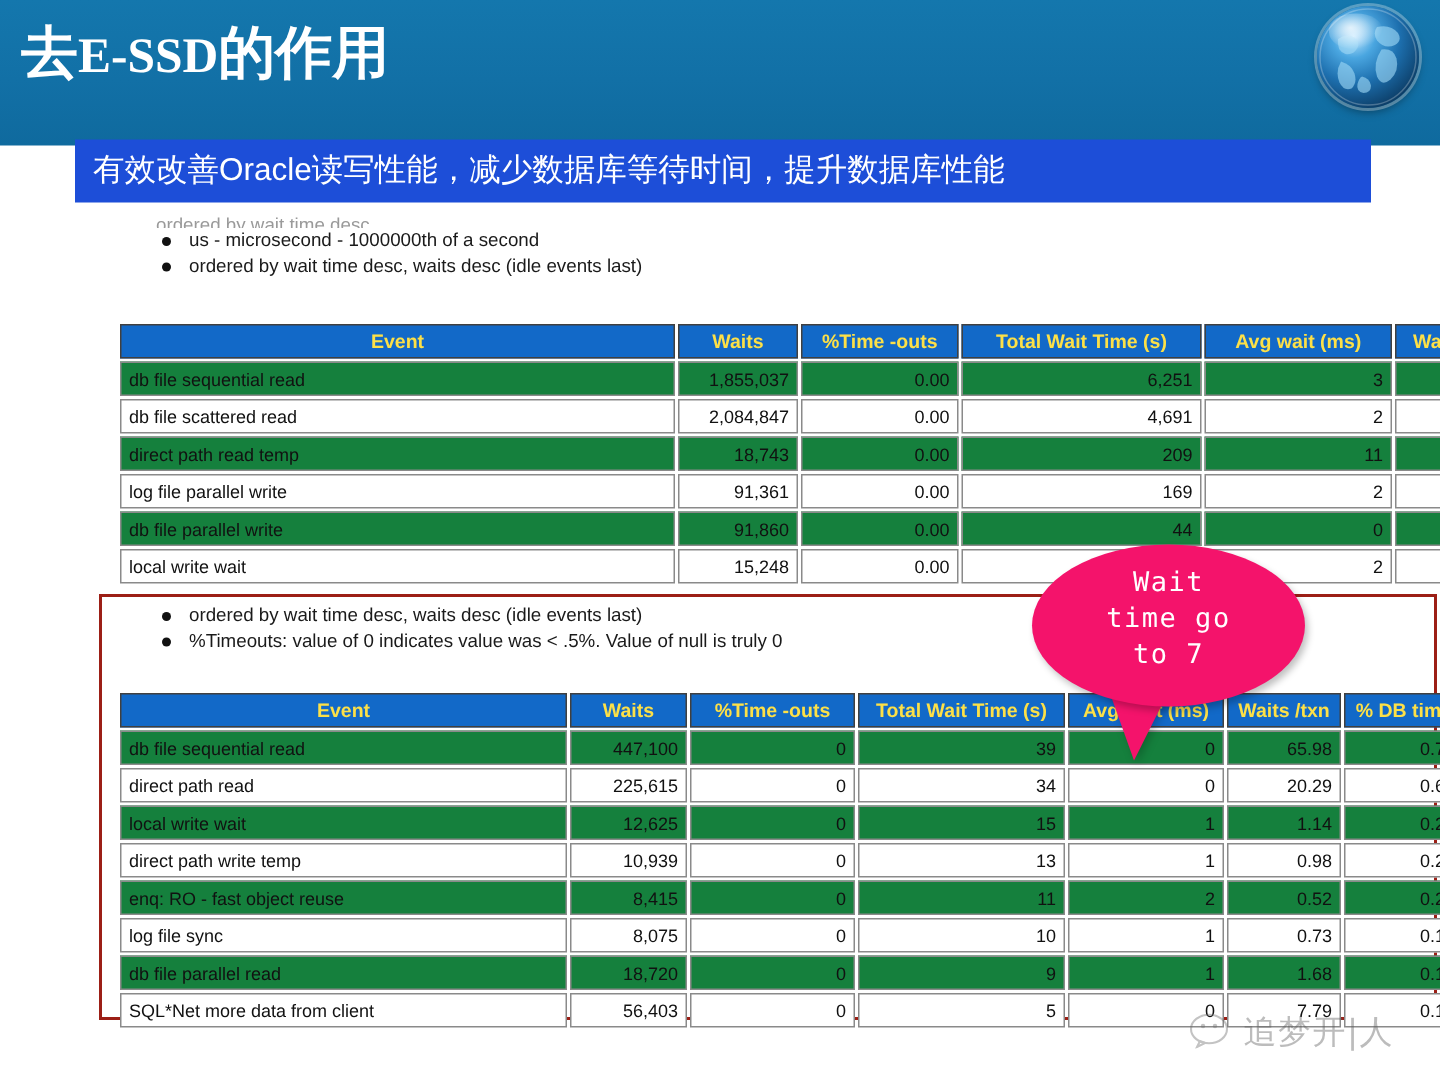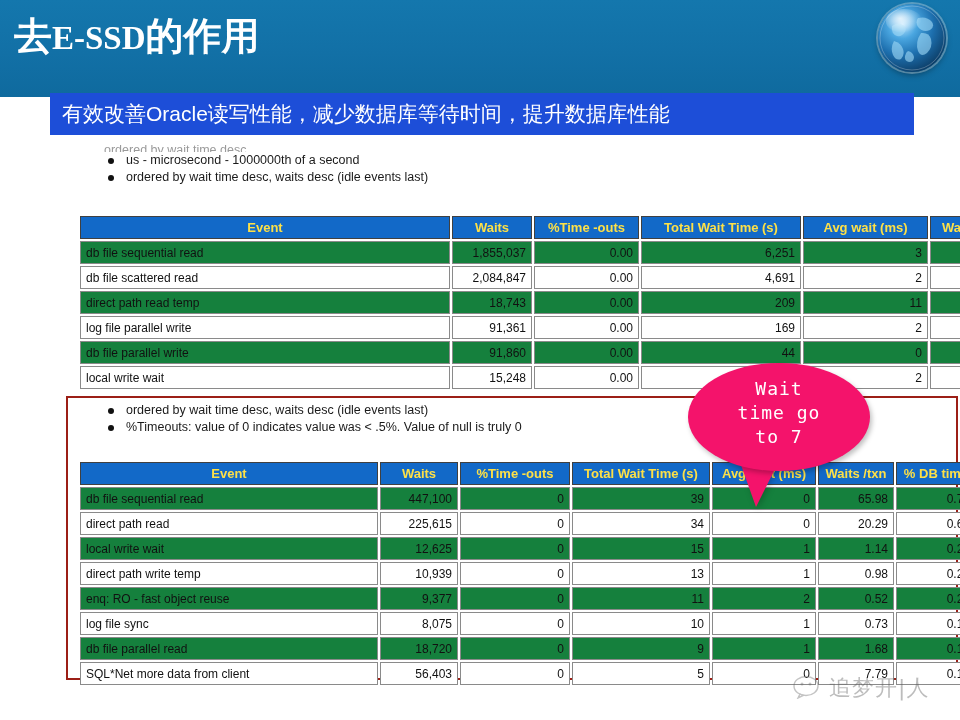--- a/index.html
+++ b/index.html
@@ -261,21 +261,21 @@
         <td class="ev">direct path write temp</td>
         <td class="num">10,939</td>
         <td class="num">0</td>
         <td class="num">13</td>
         <td class="num">1</td>
         <td class="num">0.98</td>
         <td class="num">0.25</td>
       </tr>
       <tr class="alt">
         <td class="ev">enq: RO - fast object reuse</td>
-        <td class="num">9,377</td>
+        <td class="num">8,415</td>
         <td class="num">0</td>
         <td class="num">11</td>
         <td class="num">2</td>
         <td class="num">0.52</td>
         <td class="num">0.21</td>
       </tr>
       <tr>
         <td class="ev">log file sync</td>
         <td class="num">8,075</td>
         <td class="num">0</td>

